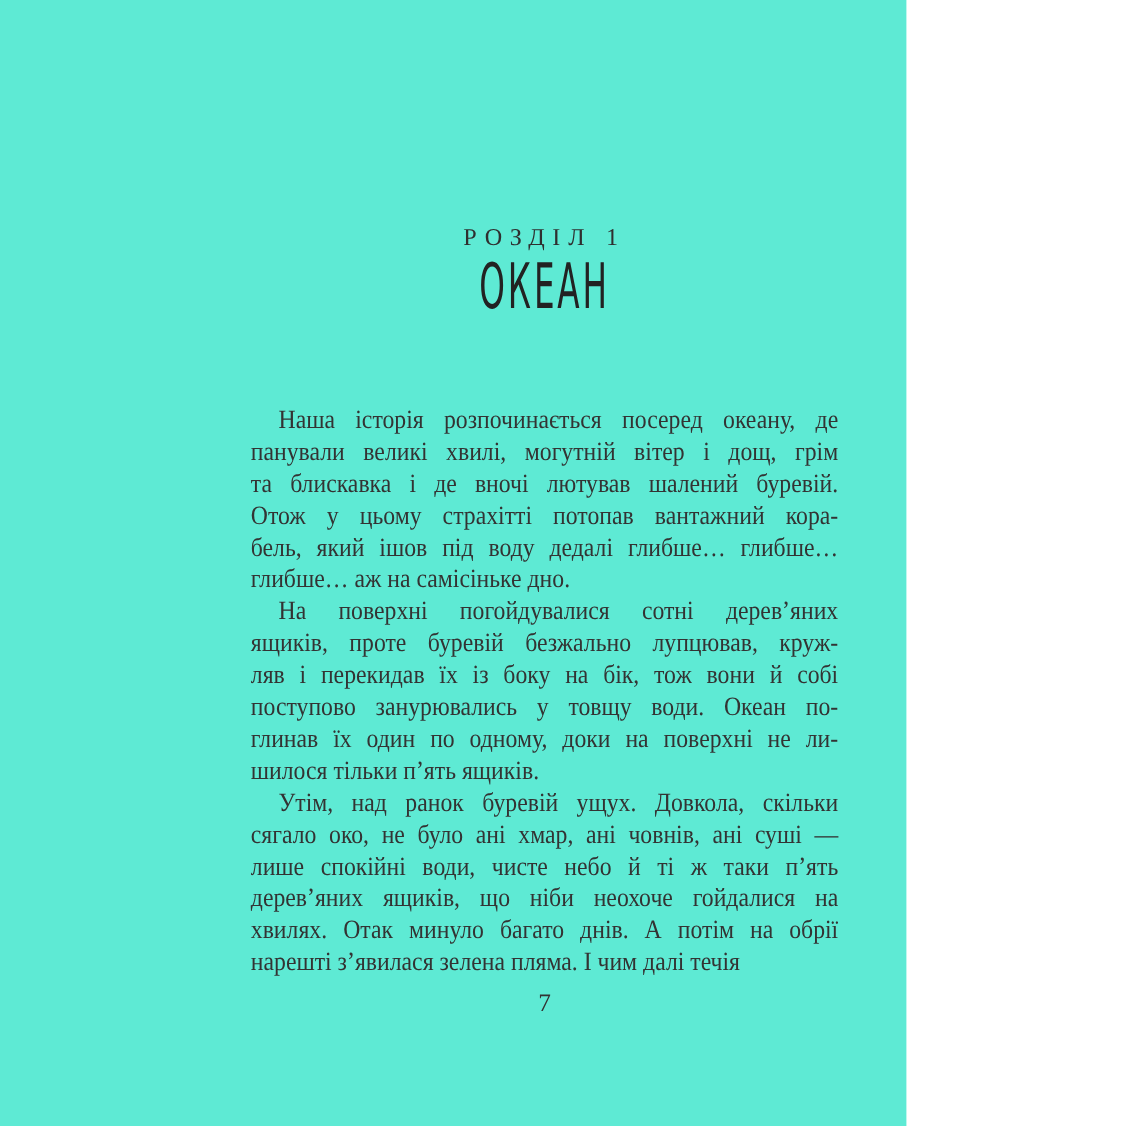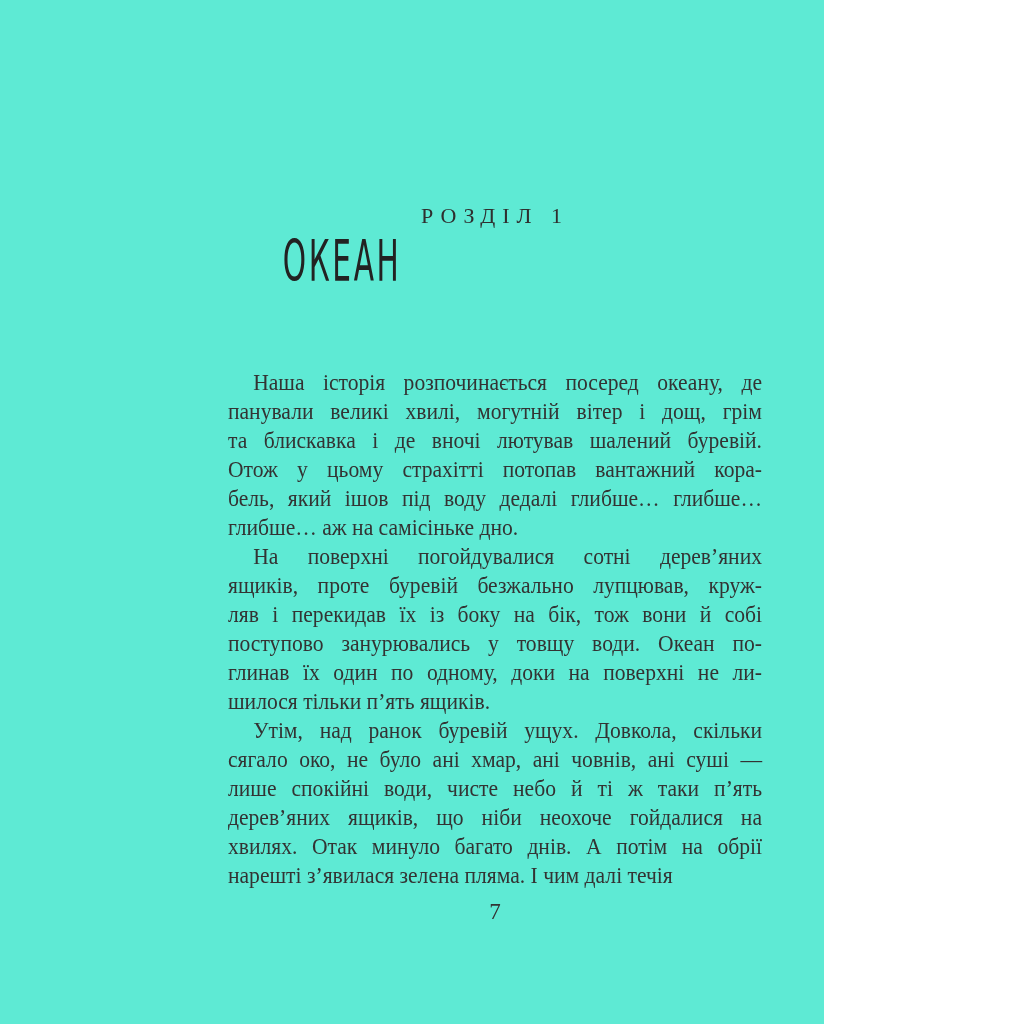--- a/index.html
+++ b/index.html
@@ -25,20 +25,21 @@
     font-size: 22px;
     line-height: 24px;
     letter-spacing: 7px;
     color: #2f2f2f;
   }
   .chapter-title {
     position: absolute;
     left: 228px;
     top: 231px;
     width: 534px;
+    text-align: center;
   }
   .chapter-title .title-inner {
     display: inline-block;
     font-family: "DejaVu Sans", "Liberation Sans", sans-serif;
     font-weight: 400;
     font-size: 57px;
     line-height: 60px;
     letter-spacing: 5px;
     color: #222222;
     transform: scaleX(0.52);

